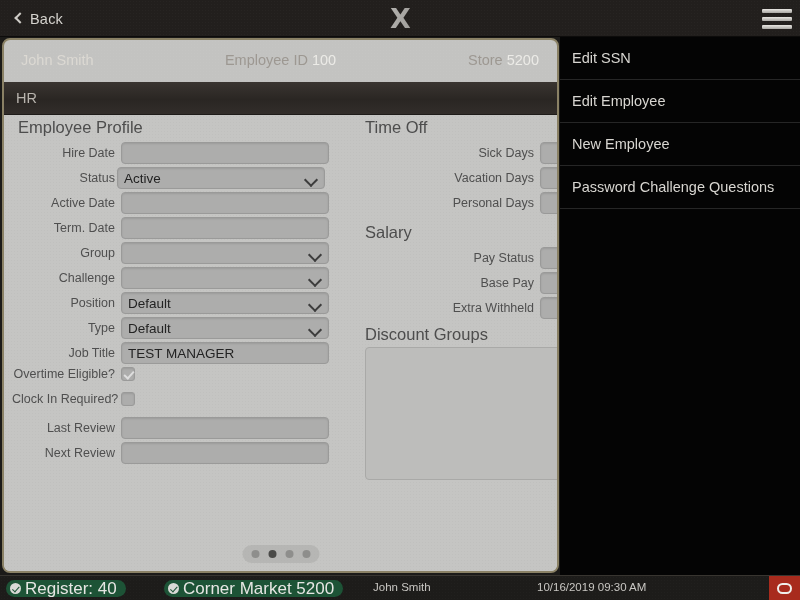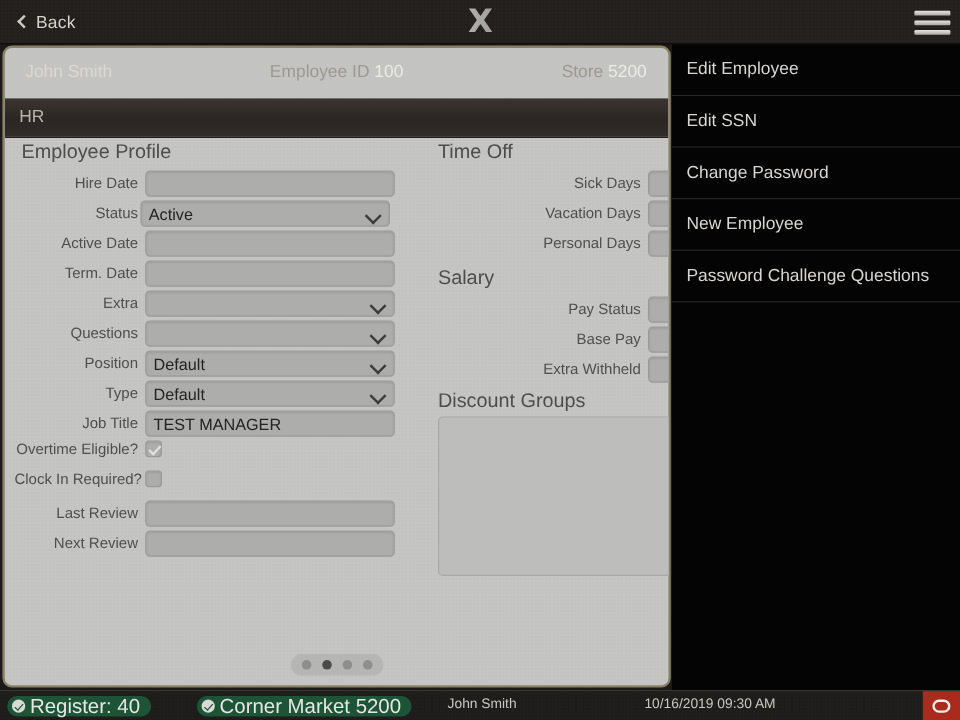--- a/index.html
+++ b/index.html
@@ -298,25 +298,25 @@
           </div>
           <div class="row" style="left: 8px; top: 77px;">
             <div class="flbl" style="width: 103px; margin-right: 6px;">Active Date</div>
             <div class="fld" style="width: 208px;"></div>
           </div>
           <div class="row" style="left: 8px; top: 102px;">
             <div class="flbl" style="width: 103px; margin-right: 6px;">Term. Date</div>
             <div class="fld" style="width: 208px;"></div>
           </div>
           <div class="row" style="left: 8px; top: 127px;">
-            <div class="flbl" style="width: 103px; margin-right: 6px;">Extra</div>
+            <div class="flbl" style="width: 103px; margin-right: 6px;">Group</div>
             <div class="fld sel" style="width: 208px;"></div>
           </div>
           <div class="row" style="left: 8px; top: 152px;">
-            <div class="flbl" style="width: 103px; margin-right: 6px;">Questions</div>
+            <div class="flbl" style="width: 103px; margin-right: 6px;">Challenge</div>
             <div class="fld sel" style="width: 208px;"></div>
           </div>
           <div class="row" style="left: 8px; top: 177px;">
             <div class="flbl" style="width: 103px; margin-right: 6px;">Position</div>
             <div class="fld sel" style="width: 208px;">
               <span class="txt">Default</span>
             </div>
           </div>
           <div class="row" style="left: 8px; top: 202px;">
             <div class="flbl" style="width: 103px; margin-right: 6px;">Type</div>
@@ -381,23 +381,22 @@
       <div id="pager">
           <span class="dot"></span>
           <span class="dot active"></span>
           <span class="dot"></span>
           <span class="dot"></span>
         </div>
     </div>
   </div>
 
   <div id="side-menu">
+      <div class="menu-item">Edit SSN</div>
       <div class="menu-item">Edit Employee</div>
-      <div class="menu-item">Edit SSN</div>
-      <div class="menu-item">Change Password</div>
       <div class="menu-item">New Employee</div>
       <div class="menu-item">Password Challenge Questions</div>
     </div>
 
   <div id="statusbar">
     <div class="sb-badge" style="left:6px;">
       <span class="ck"></span>
       <span>Register: 40</span>
     </div>
     <div class="sb-badge" style="left:164px;">

